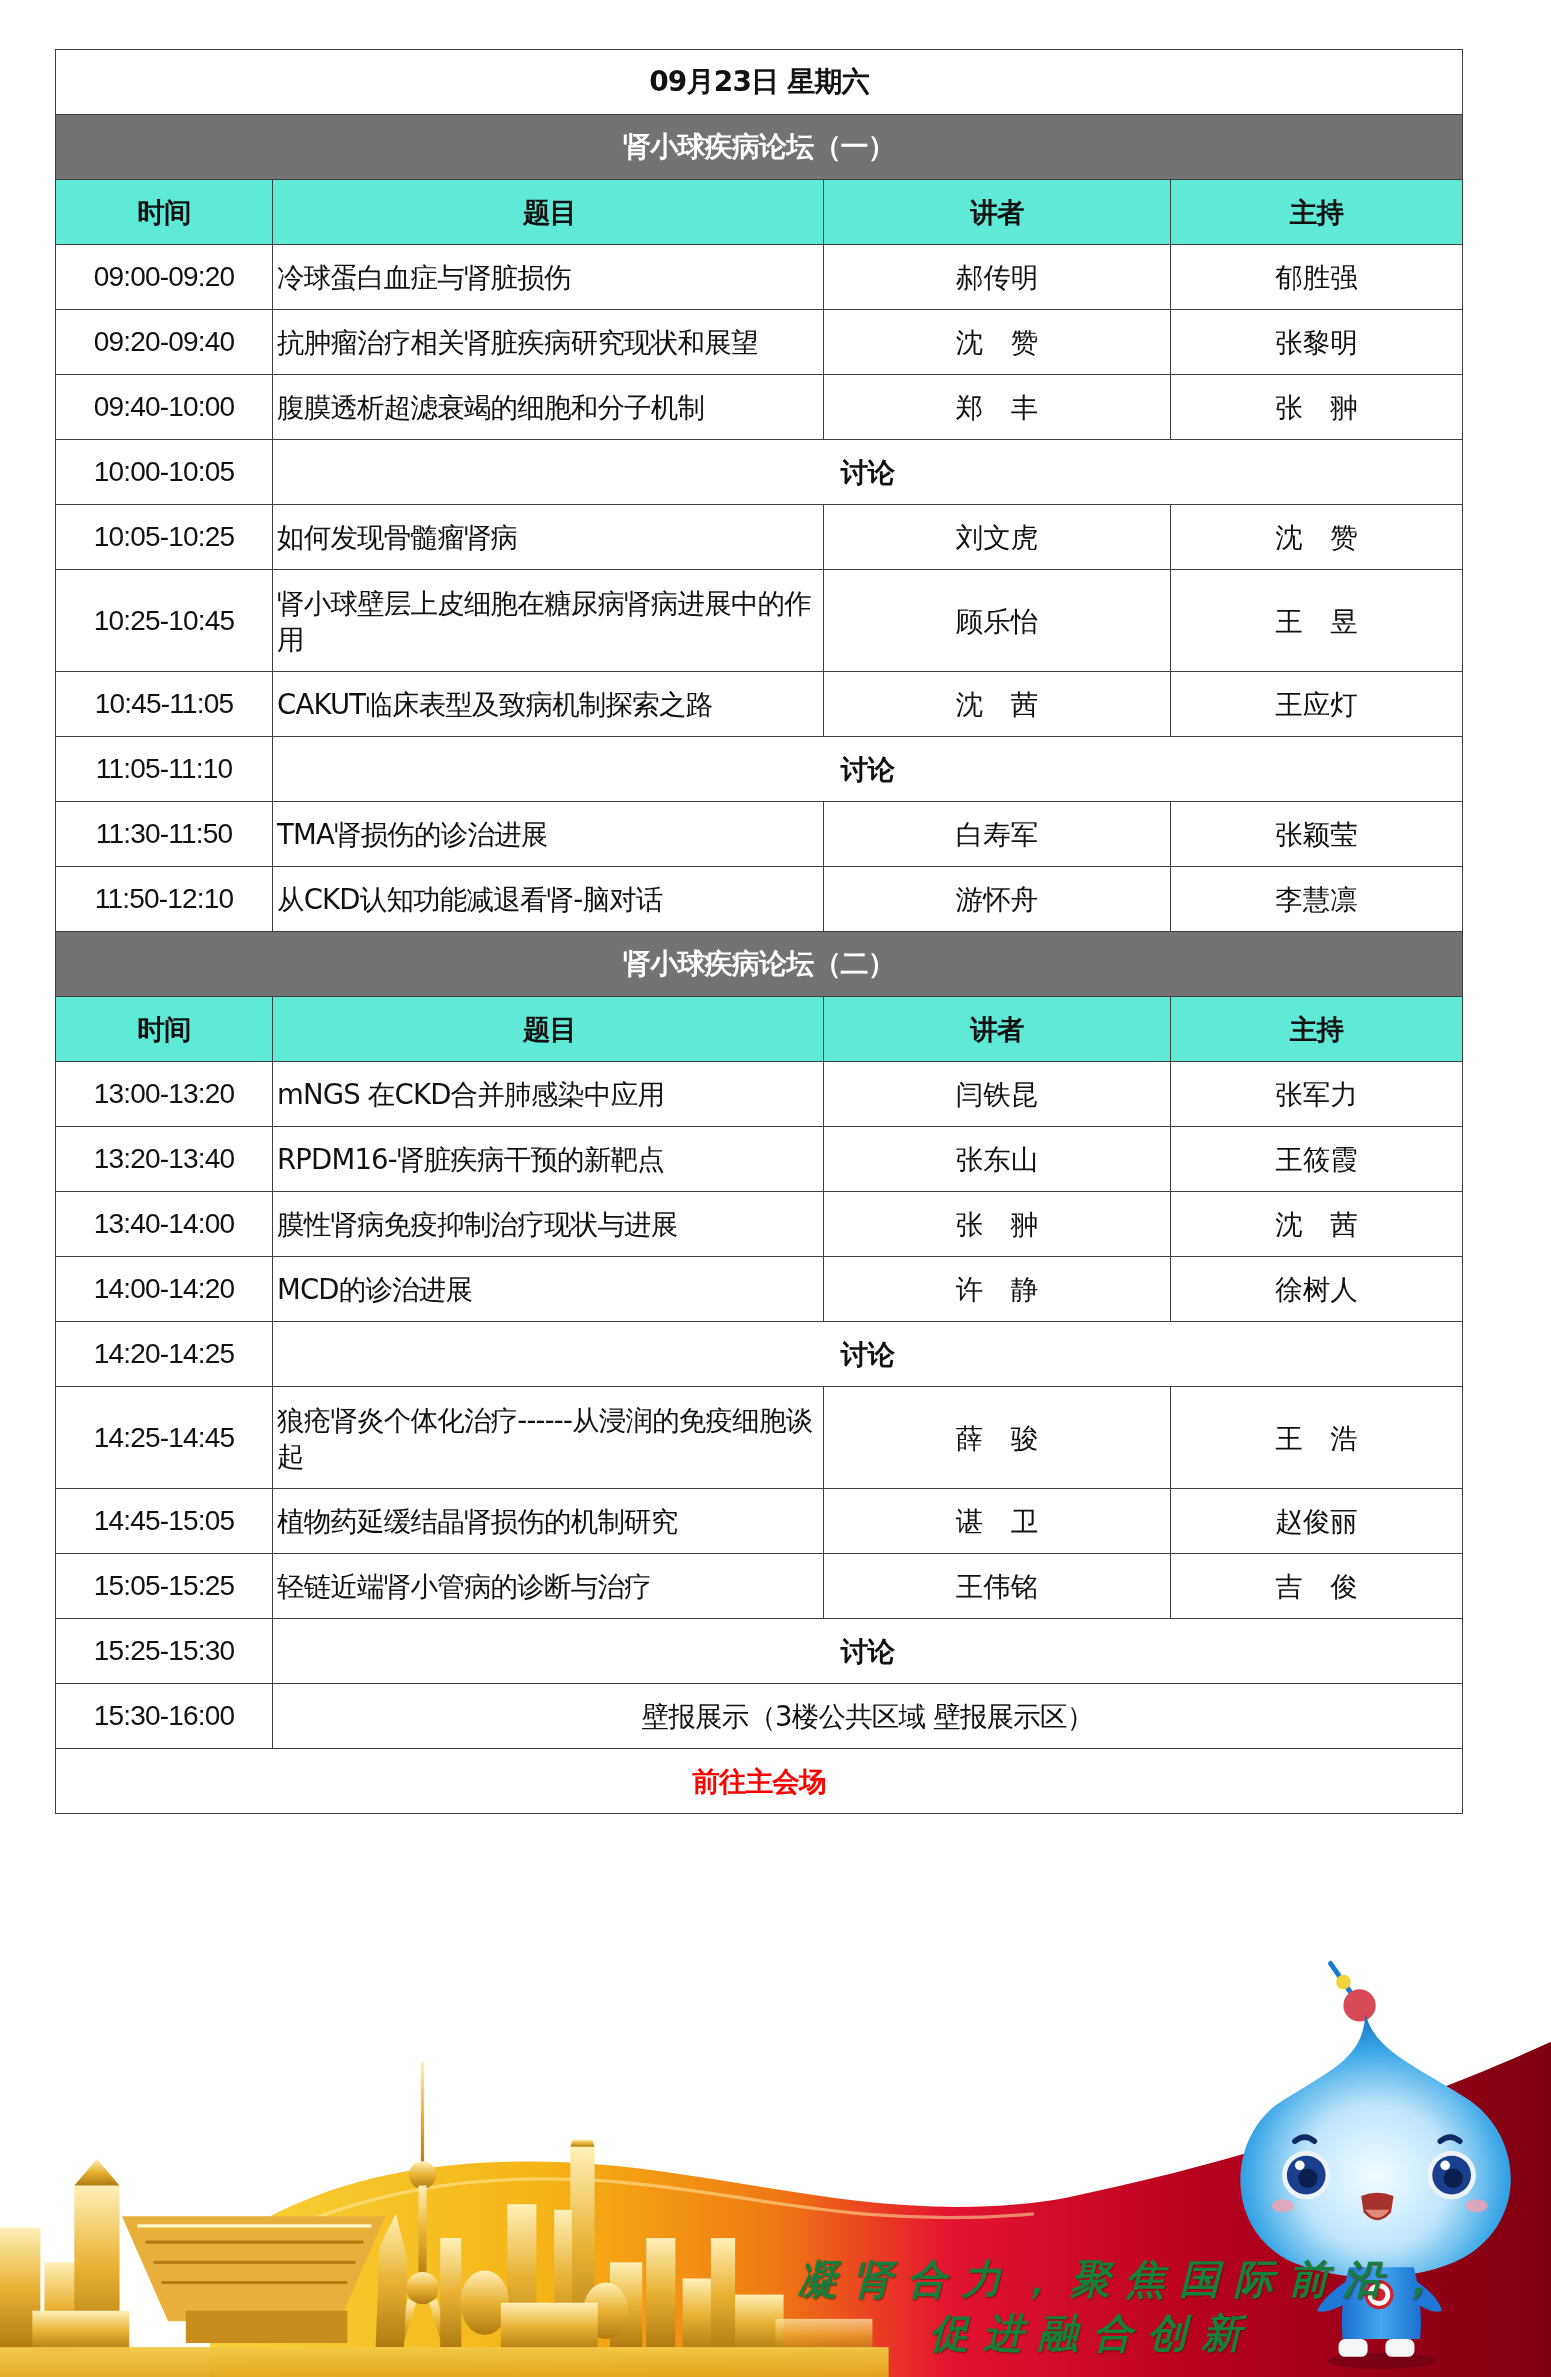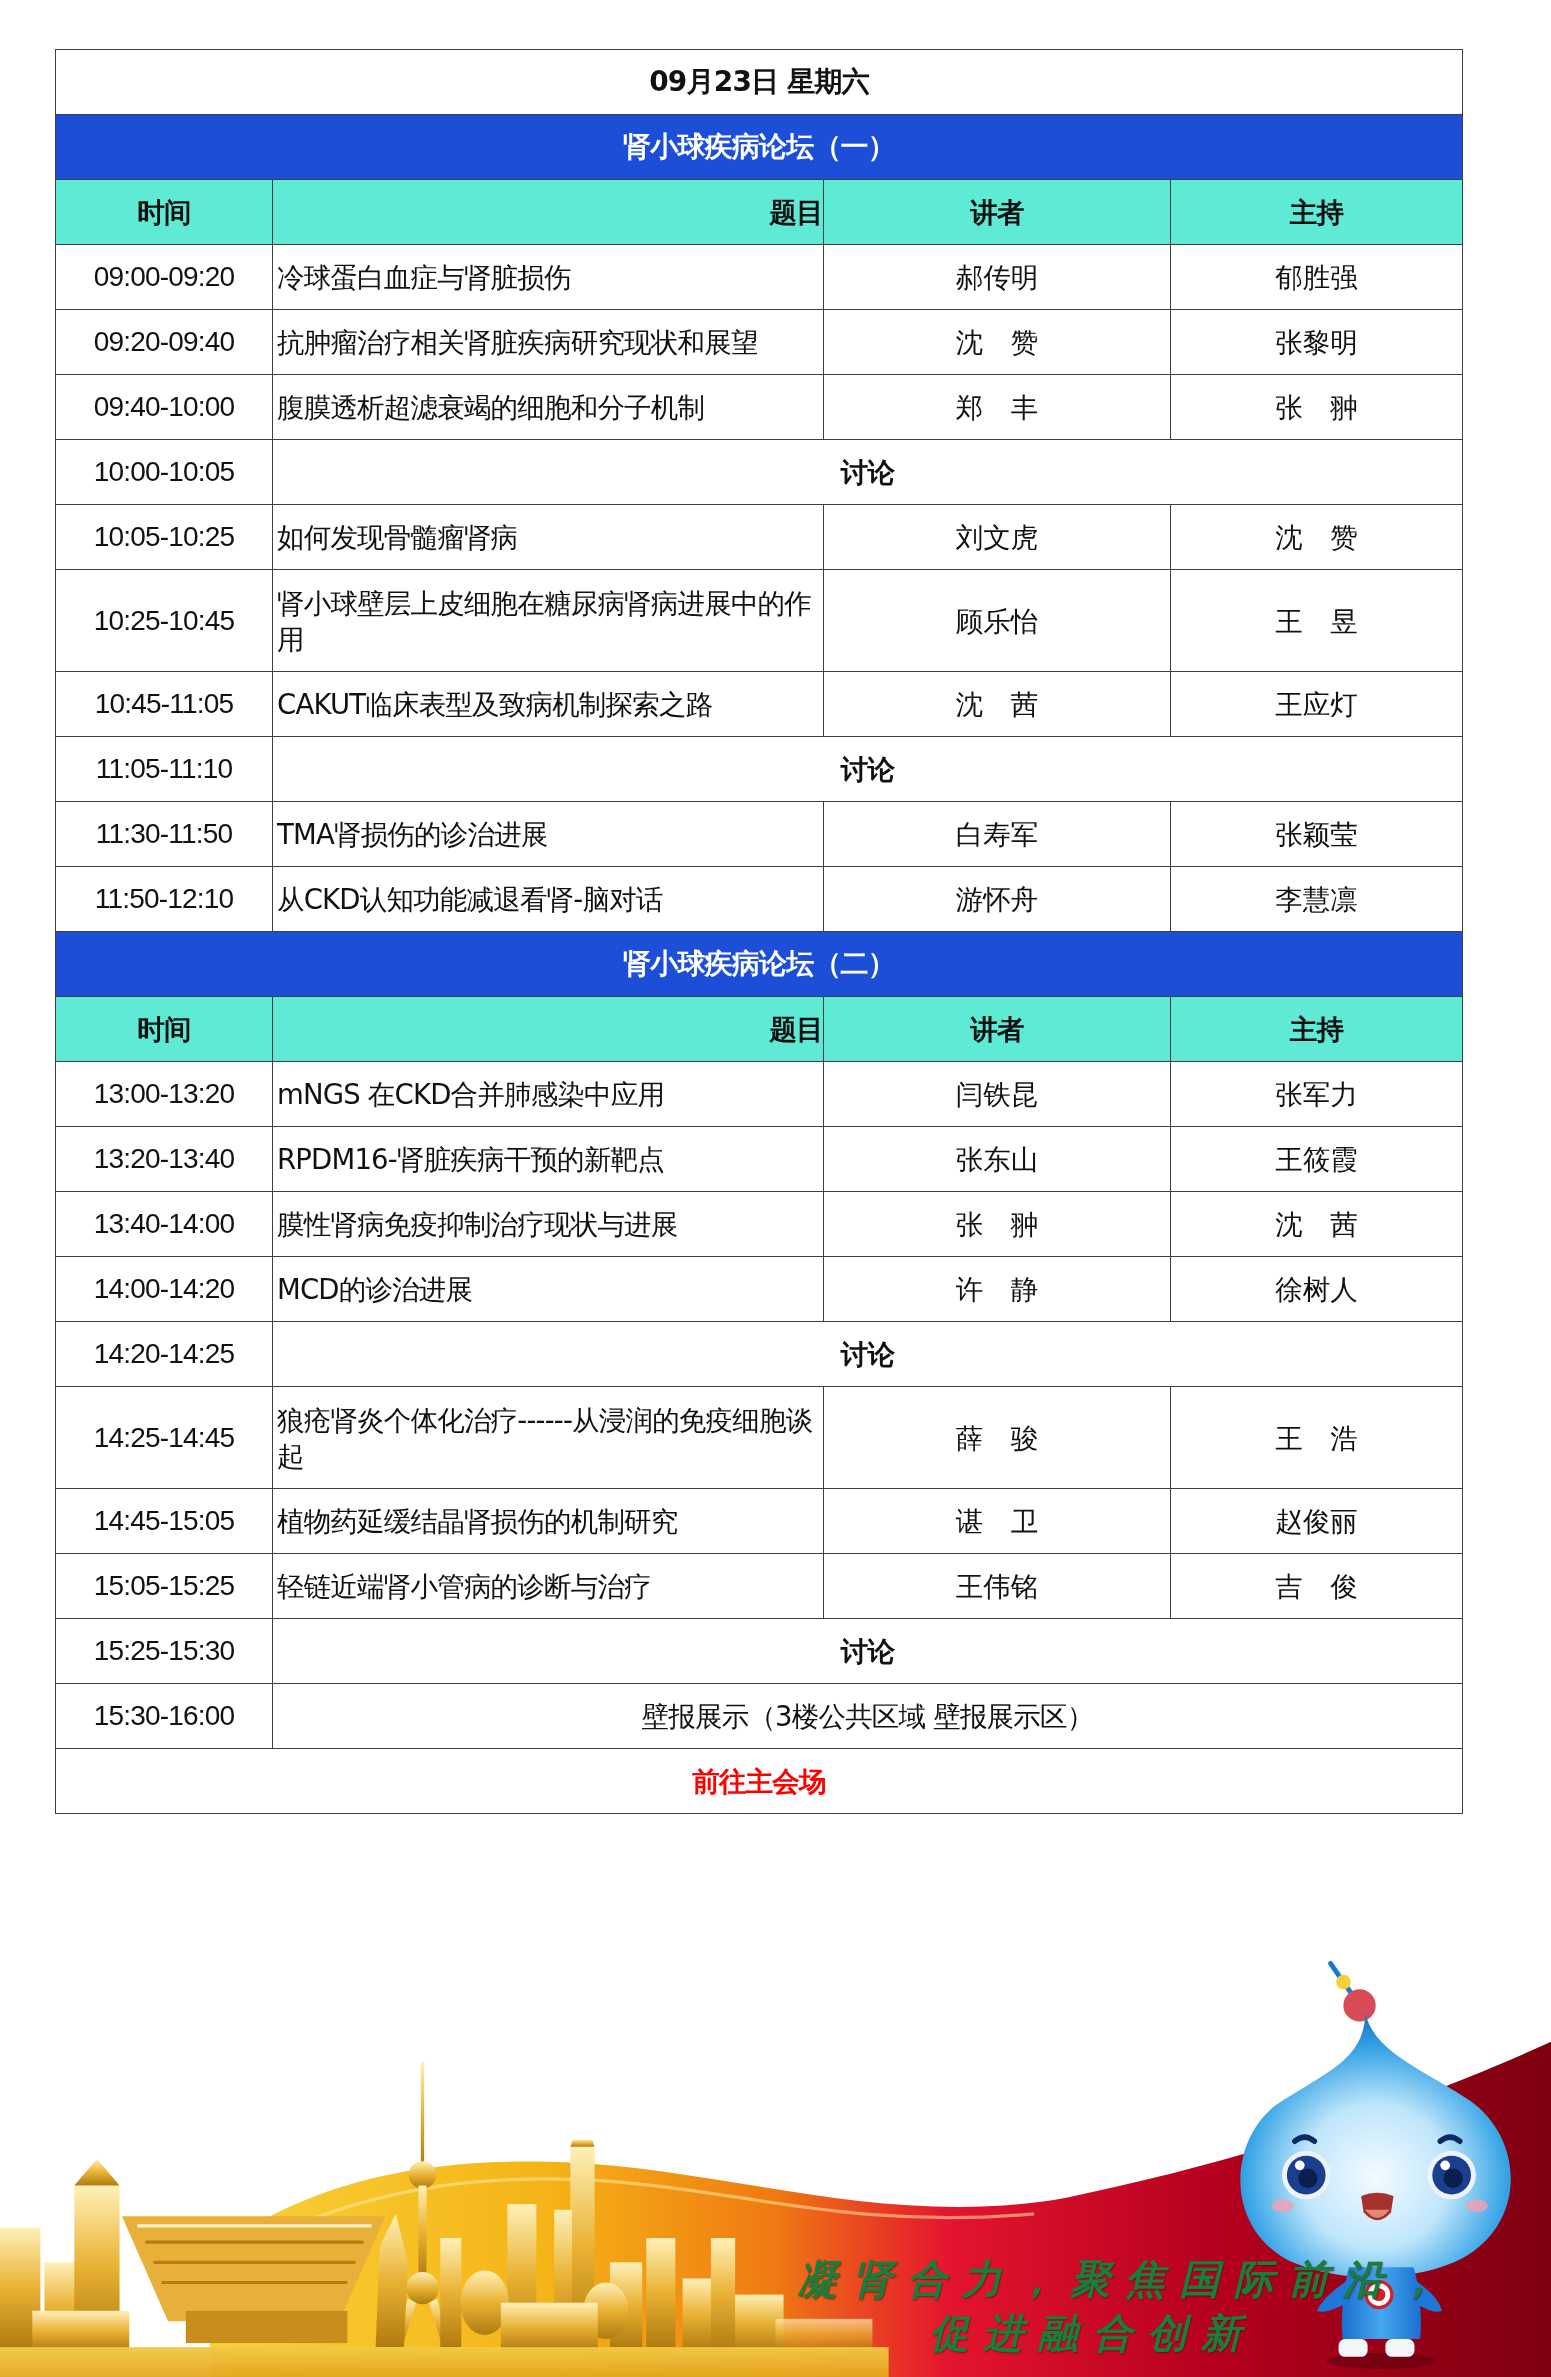--- a/index.html
+++ b/index.html
@@ -19,24 +19,24 @@
   #schedule td {
     border: 1.6px solid #3f3f3f;
     font-size: 27.5px; line-height: 36px;
     vertical-align: middle;
     padding: 0;
     letter-spacing: -0.8px;
   }
   #schedule tr.r1 td { height: 65px; }
   #schedule tr.r2 td { height: 102px; }
   .day-title { text-align: center; font-weight: bold; font-size: 28px !important; }
-  .forum-bar td { background: #1d4ed8; color: #ffffff; text-align: center; font-weight: bold; font-size: 28px !important; }
+  .forum-bar td { background: #737373; color: #ffffff; text-align: center; font-weight: bold; font-size: 28px !important; }
   .head-row td { background: #5eead4; font-weight: bold; }
   .t-center { text-align: center; }
-  .t-left { text-align: right; padding-left: 3.2px !important; }
+  .t-left { text-align: center; padding-left: 3.2px !important; }
   .time { text-align: center; font-family: "Liberation Sans", sans-serif; font-size: 28px !important; }
   .topic { text-align: left; padding-left: 4px !important; padding-right: 8px !important; }
   .name { text-align: center; letter-spacing: 0 !important; white-space: pre; }
   .discussion { text-align: center; font-weight: bold; }
   .poster { text-align: center; }
   .goto-main { text-align: center; color: #ff0000; font-weight: bold; }
 
   
   #footer-art { position: absolute; left: 0; top: 1939px; width: 1551px; height: 439px; }
   .slogan {

